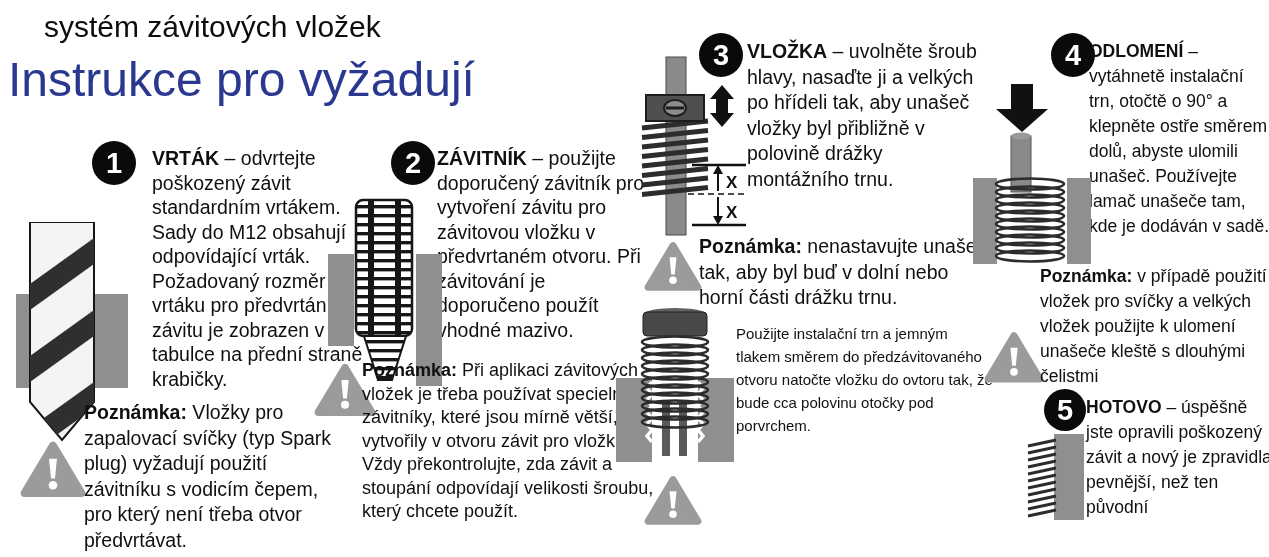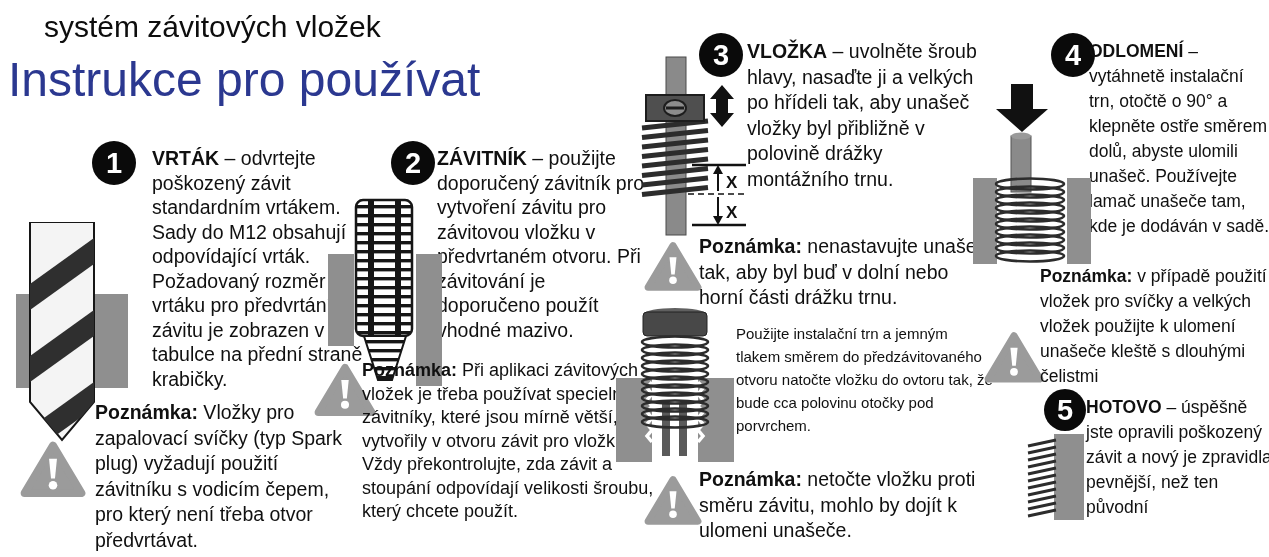--- a/index.html
+++ b/index.html
@@ -21,21 +21,21 @@
   .xs  { font-size:18px;   line-height:23.5px; }
   .rt  { font-size:17.5px; line-height:25px; }
   svg.ill { position:absolute; display:block; }
 </style>
 </head>
 <body>
 
 <div class="sheet">
 
   <div class="sub">systém závitových vložek</div>
-  <div class="main-title">Instrukce pro používat</div>
+  <div class="main-title">Instrukce pro vyžadují</div>
 
   <div class="badge" style="left:92px;top:141px">1</div>
   <div class="txt lh24" style="left:152px;top:146px;width:212px">
     <span class="b">VRTÁK</span><span> – odvrtejte poškozený závit standardním vrtákem. Sady do M12 obsahují odpovídající vrták. Požadovaný rozměr vrtáku pro předvrtání závitu je zobrazen v tabulce na přední straně krabičky.</span>
   </div>
 
   <svg class="ill" style="left:0;top:222px" width="130" height="240" viewBox="0 0 130 240">
     <rect x="16" y="72" width="38" height="94" fill="#8F8F8F"></rect>
     <rect x="94" y="72" width="34" height="94" fill="#8F8F8F"></rect>
     <defs>
@@ -49,21 +49,21 @@
       <polygon points="30,134 94,88 94,114 30,160"></polygon>
       <polygon points="30,206 94,160 94,186 30,232"></polygon>
     </g>
   </svg>
 
   <svg class="ill" style="left:20px;top:440px" width="66" height="60" viewBox="0 0 100 90">
     <path d="M50,8 L93,80 L7,80 Z" fill="#9B9B9B" stroke="#9B9B9B" stroke-width="12" stroke-linejoin="round"></path>
     <polygon points="44,28 56,28 53,58 47,58" fill="#fff"></polygon>
       <circle cx="50" cy="68" r="6.5" fill="#fff"></circle>
   </svg>
-  <div class="txt" style="left:95px;top:400px;width:252px">
+  <div class="txt" style="left:84px;top:400px;width:252px">
     <span class="b">Poznámka:</span><span> Vložky pro zapalovací svíčky (typ Spark plug) vyžadují použití závitníku s vodicím čepem, pro který není třeba otvor předvrtávat.</span>
   </div>
 
   <div class="badge" style="left:391px;top:141px">2</div>
   <div class="txt lh24" style="left:437px;top:146px;width:212px">
     <span class="b">ZÁVITNÍK</span><span> – použijte doporučený závitník pro vytvoření závitu pro závitovou vložku v předvrtaném otvoru. Při závitování je doporučeno použít vhodné mazivo.</span>
   </div>
 
   <svg class="ill" style="left:326px;top:196px" width="118" height="196" viewBox="0 0 118 196">
     <defs>
@@ -155,23 +155,20 @@
       <ellipse cx="59" cy="124" rx="33" ry="5.5"></ellipse>
     </g>
   </svg>
   <div class="txt lh23" style="left:736px;top:322px;width:258px">Použijte instalační trn a jemným tlakem směrem do předzávitovaného otvoru natočte vložku do ovtoru tak, že bude cca polovinu otočky pod porvrchem.</div>
 
   <svg class="ill" style="left:644px;top:474px" width="58" height="54" viewBox="0 0 100 90">
     <path d="M50,8 L93,80 L7,80 Z" fill="#9B9B9B" stroke="#9B9B9B" stroke-width="12" stroke-linejoin="round"></path>
     <polygon points="44,28 56,28 53,58 47,58" fill="#fff"></polygon>
       <circle cx="50" cy="68" r="6.5" fill="#fff"></circle>
   </svg>
-  <div class="txt" style="left:699px;top:467px;width:292px">
-    <span class="b">Poznámka:</span><span> netočte vložku proti směru závitu, mohlo by dojít k ulomeni unašeče.</span>
-  </div>
 
   <div class="badge" style="left:1051px;top:33px">4</div>
   <div class="txt rt" style="left:1089px;top:39px;width:182px">
     <span class="b">ODLOMENÍ</span><span> – vytáhnetě instalační trn, otočtě o 90° a klepněte ostře směrem dolů, abyste ulomili unašeč. Používejte lamač unašeče tam, kde je dodáván v sadě.</span>
   </div>
 
   <svg class="ill" style="left:973px;top:84px" width="118" height="182" viewBox="0 0 118 182">
     <g fill="#111111">
       <rect x="38" y="0" width="22" height="25"></rect>
         <polygon points="23,25 75,25 49,48"></polygon>

